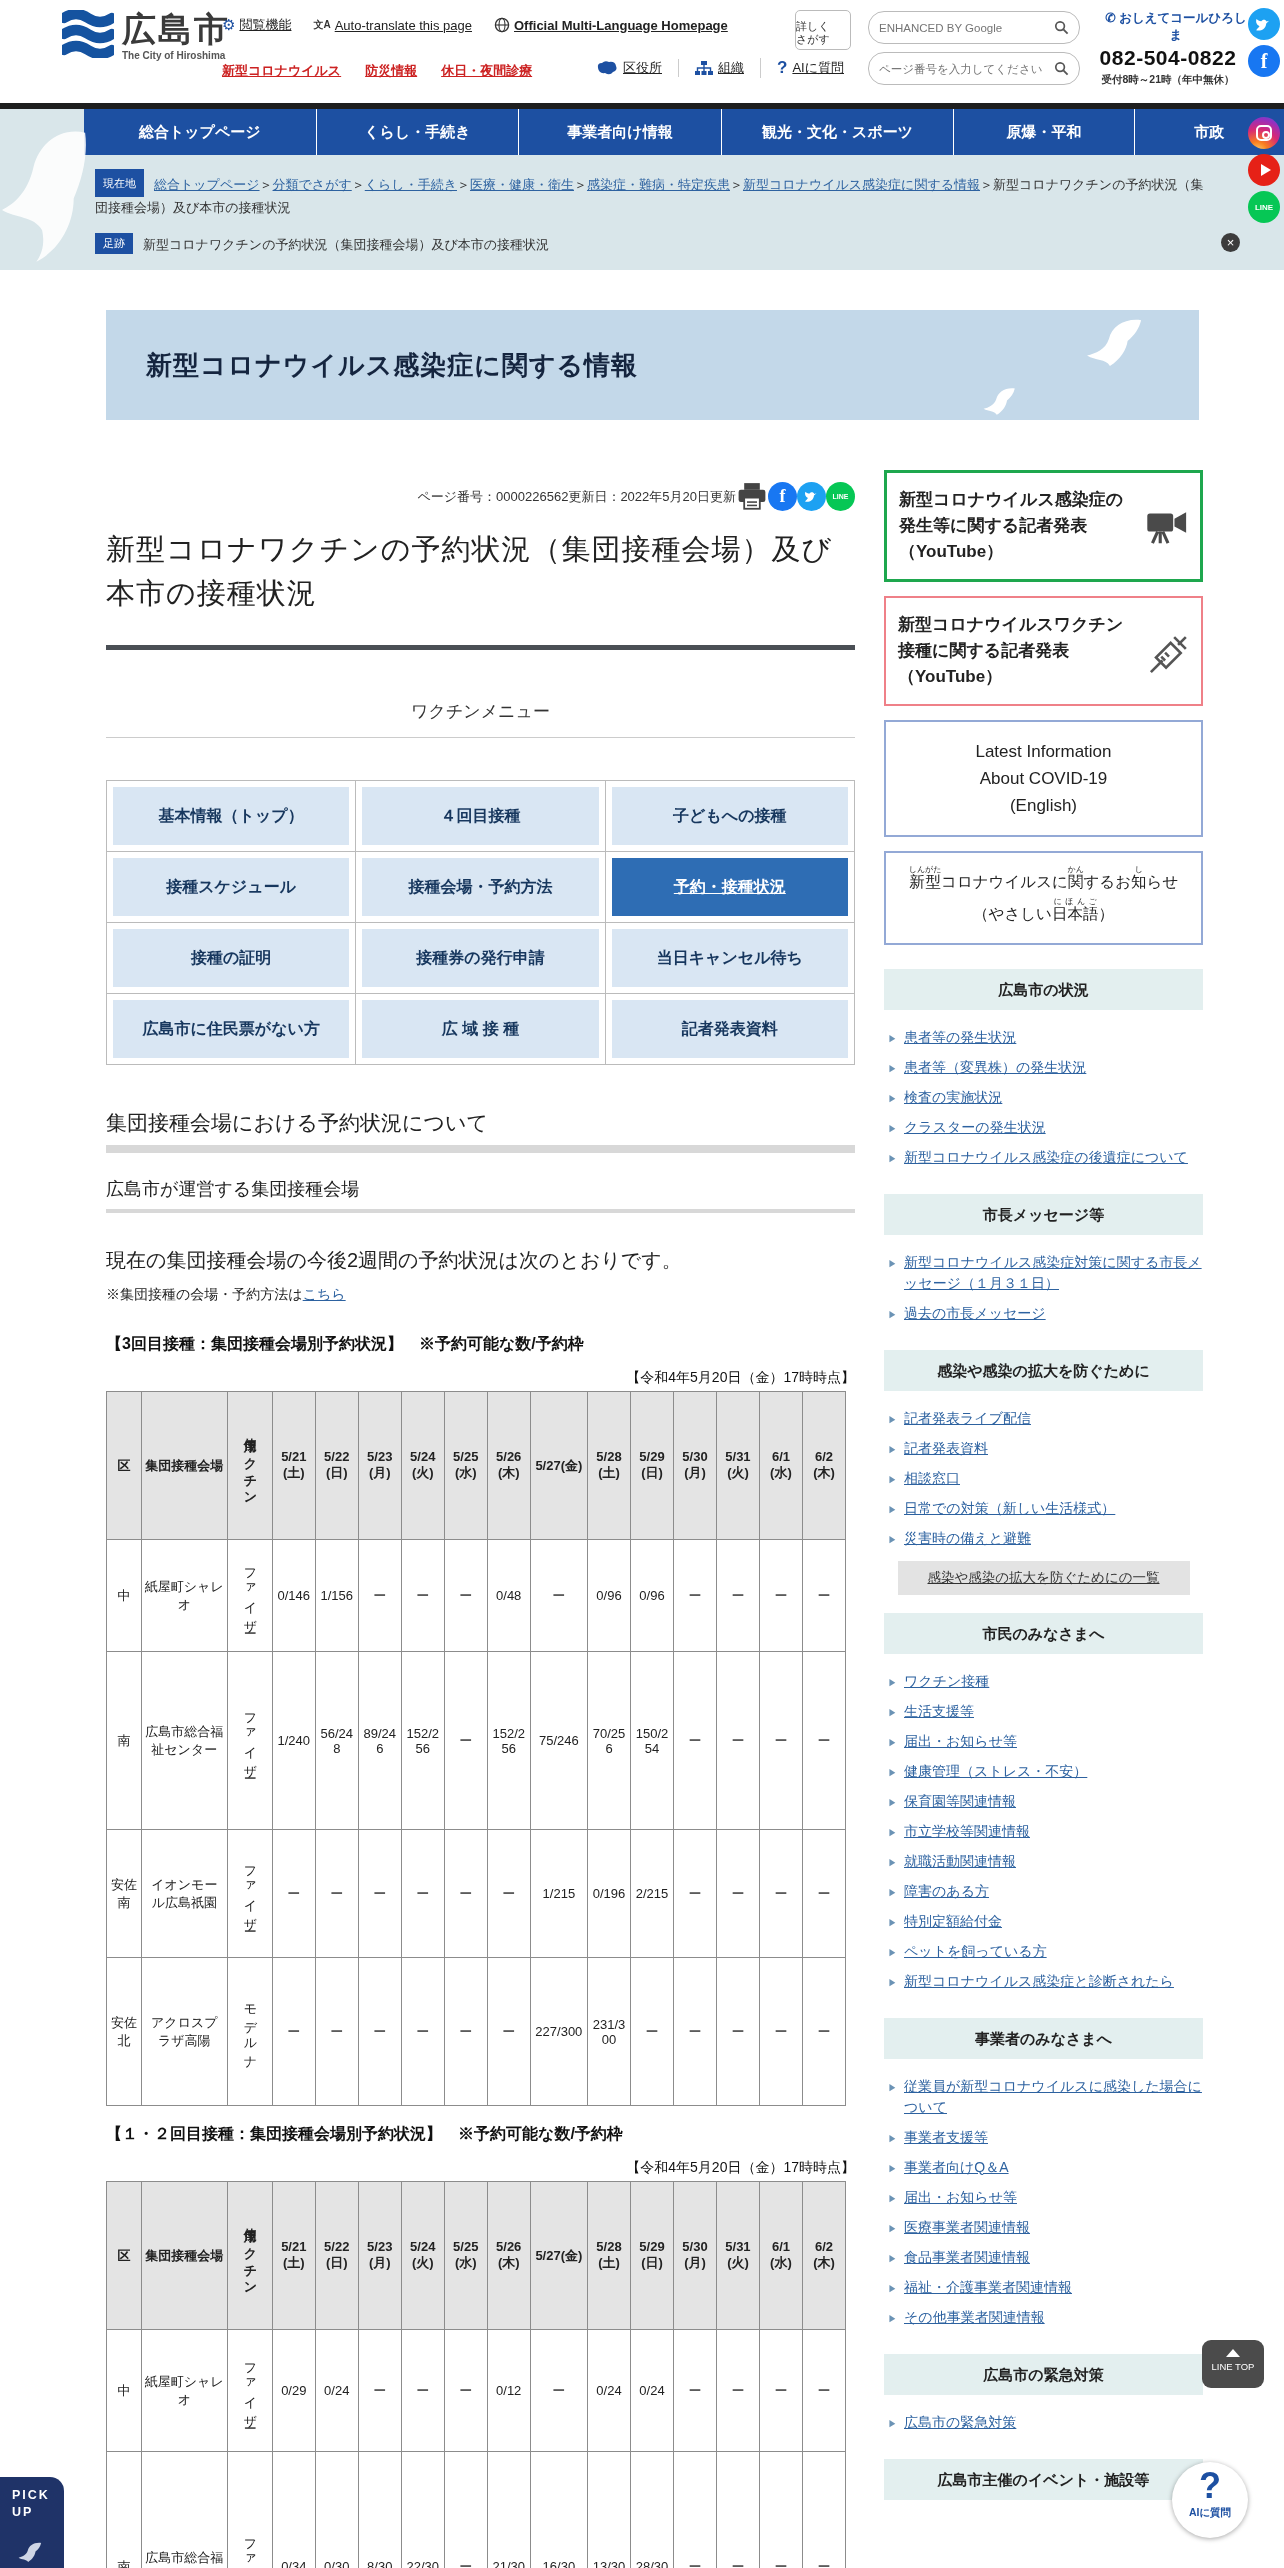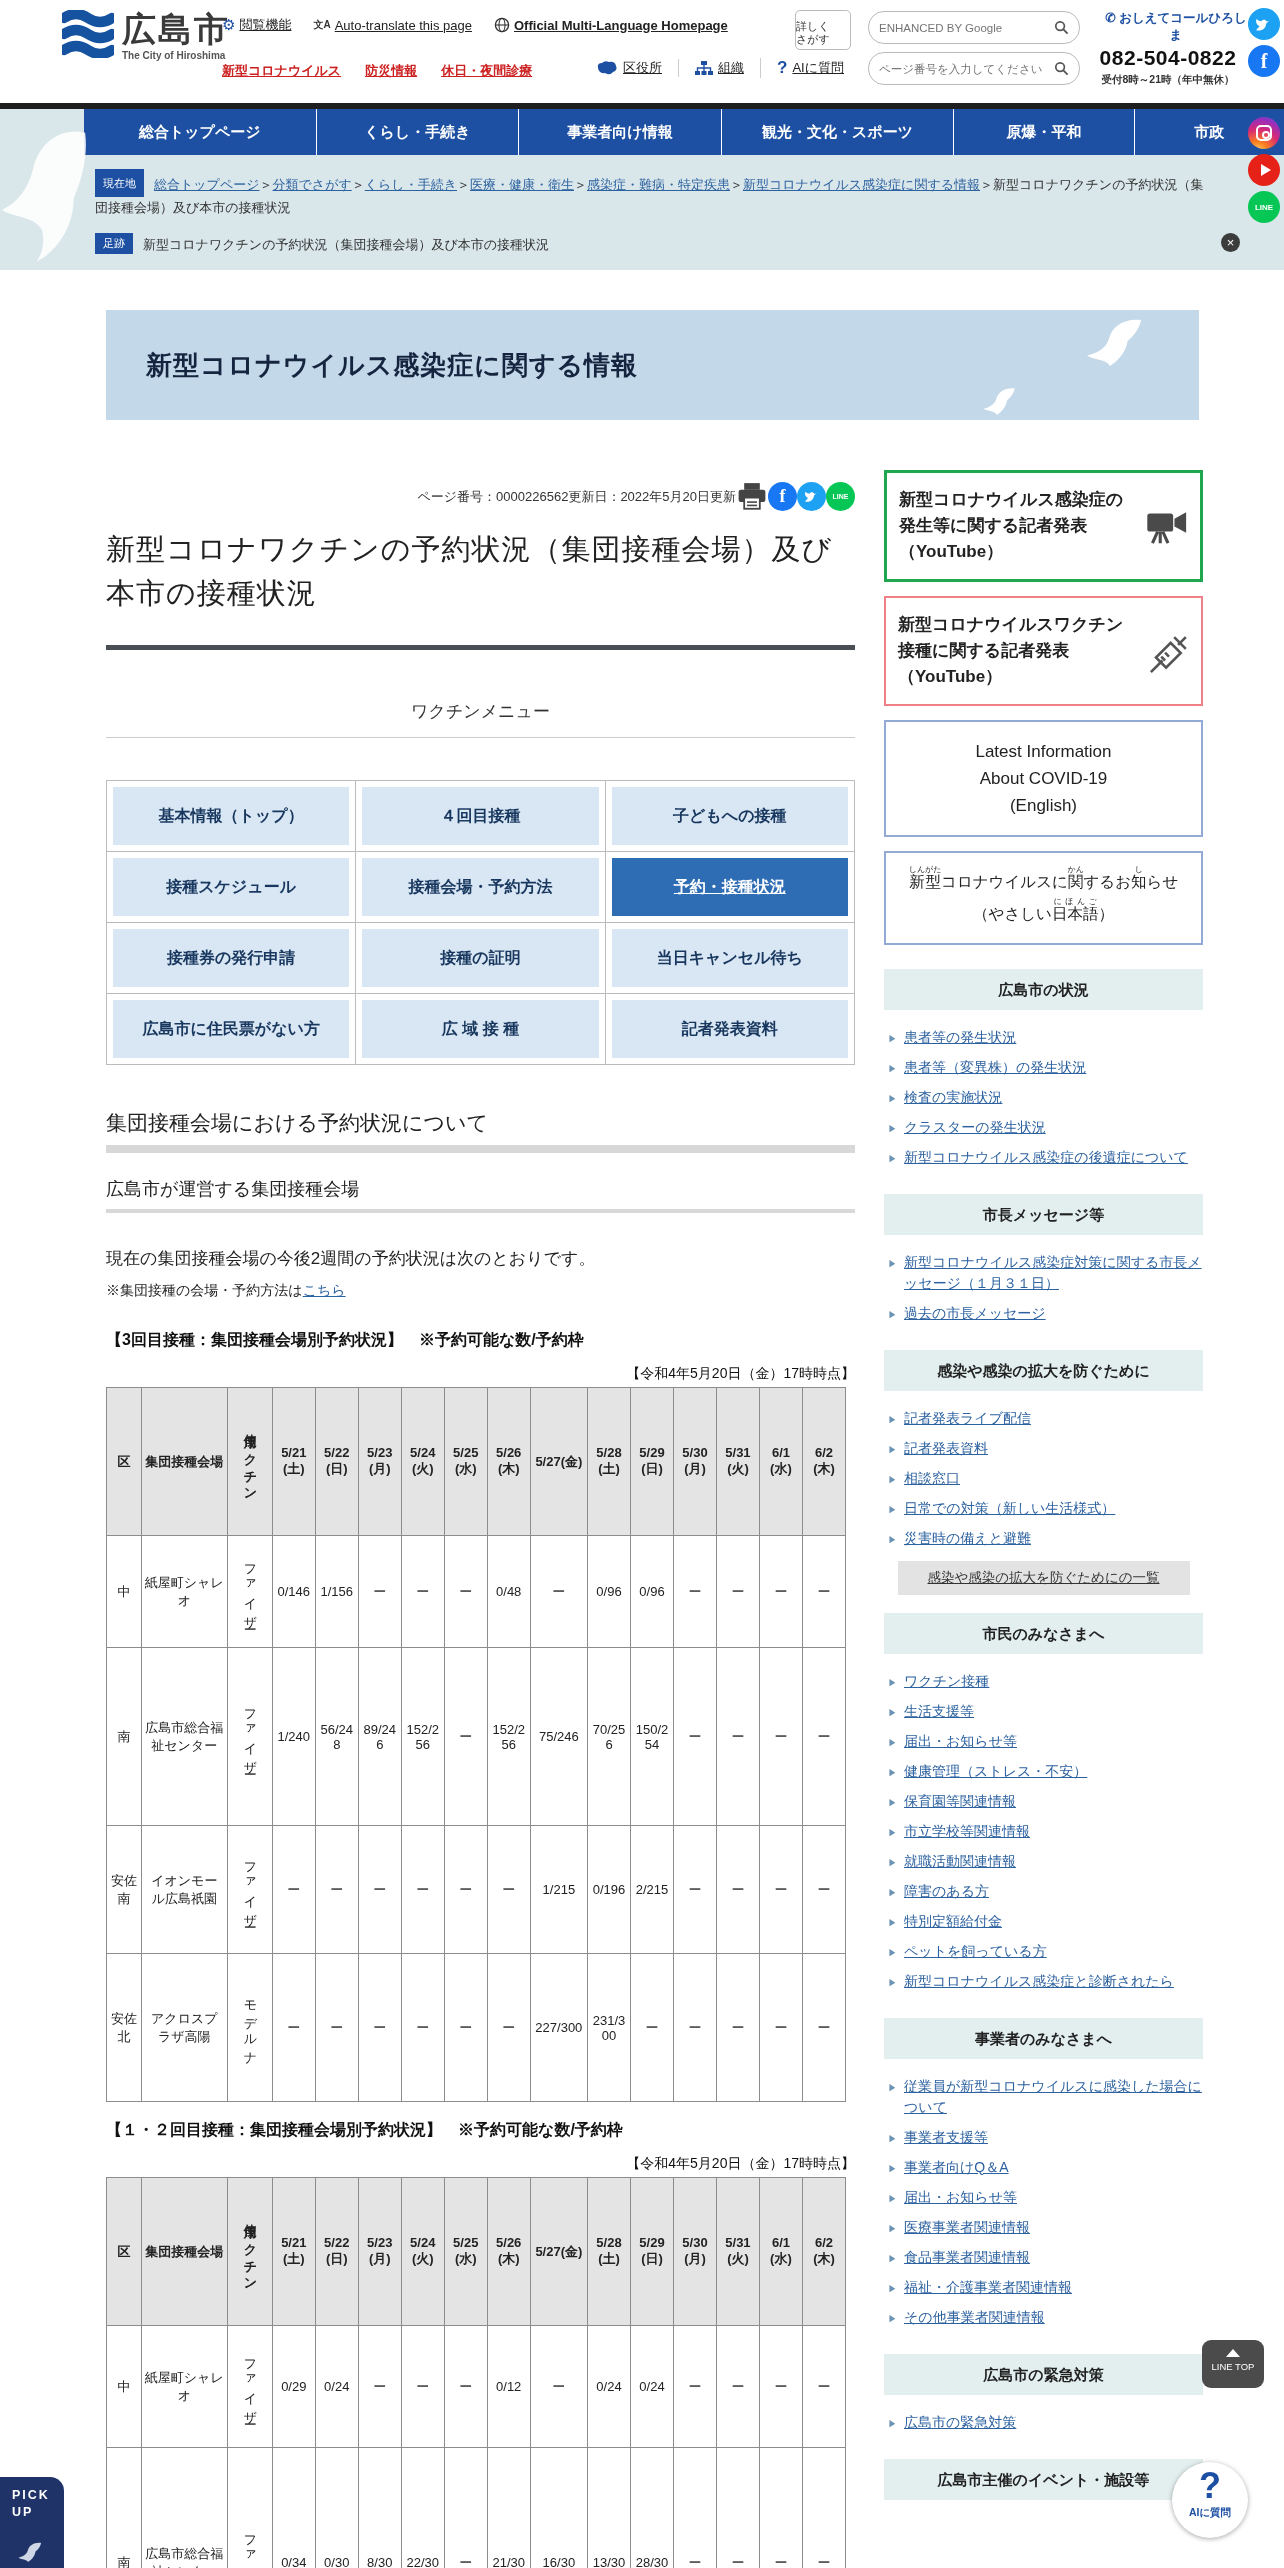--- a/index.html
+++ b/index.html
@@ -79,21 +79,21 @@
   .title-rule { margin-top:30px; height:5px; background:#4a4f55; }
   .menu-title { margin-top:50px; text-align:center; font-size:17px; color:#333; padding-bottom:14px; border-bottom:1px solid #ccc; }
   .menu-grid { margin-top:42px; display:grid; grid-template-columns:repeat(3,1fr); border:1px solid #bbb; border-right:none; border-bottom:none; }
   .menu-cell { border-right:1px solid #bbb; border-bottom:1px solid #bbb; padding:6px; height:71px; }
   .menu-btn { height:100%; background:#d9e6f3; color:#17375e; font-size:16px; font-weight:bold; display:flex; align-items:center; justify-content:center; cursor:pointer; }
   .menu-btn.active { background:#2e6db4; color:#fff; text-decoration:underline; }
   .sec-h1 { margin-top:44px; font-size:21px; font-weight:normal; color:#222; }
   .sec-bar1 { margin-top:8px; height:8px; background:#d8d8d8; }
   .sec-h2 { margin-top:24px; font-size:18px; font-weight:normal; color:#222; }
   .sec-bar2 { margin-top:8px; height:4px; background:#d8d8d8; }
-  .para { margin-top:34px; font-size:17px; color:#222; }
+  .para { margin-top:34px; font-size:20px; color:#222; }
   .note { margin-top:12px; font-size:14px; color:#222; }
   .tbl-title { margin-top:30px; font-size:16px; font-weight:bold; color:#111; }
   .tbl-ts { margin-top:14px; font-size:14px; color:#111; text-align:right; }
   table.res { margin-top:4px; border-collapse:collapse; table-layout:fixed; width:740px; }
   table.res th, table.res td { border:1px solid #8c8c8c; font-size:13px; color:#222; padding:4px 3px; text-align:center; word-break:break-all; vertical-align:middle; }
   table.res thead th { background:#e4e4e4; font-weight:bold; height:148px; }
   table.res col.c-ku { width:34px; } table.res col.c-venue { width:84px; } table.res col.c-vac { width:44px; }
   table.res col.c-d { width:42px; } table.res col.c-dw { width:56px; }
   .vert { writing-mode:vertical-rl; text-orientation:upright; display:inline-block; letter-spacing:2px; }
   td.venue { text-align:left; padding-left:6px; }
@@ -302,24 +302,24 @@
         <div class="menu-cell">
           <div class="menu-btn">接種スケジュール</div>
         </div>
         <div class="menu-cell">
           <div class="menu-btn">接種会場・予約方法</div>
         </div>
         <div class="menu-cell">
           <div class="menu-btn active">予約・接種状況</div>
         </div>
         <div class="menu-cell">
+          <div class="menu-btn">接種の証明</div>
+        </div>
+        <div class="menu-cell">
           <div class="menu-btn">接種券の発行申請</div>
-        </div>
-        <div class="menu-cell">
-          <div class="menu-btn">接種の証明</div>
         </div>
         <div class="menu-cell">
           <div class="menu-btn">当日キャンセル待ち</div>
         </div>
         <div class="menu-cell">
           <div class="menu-btn">広島市に住民票がない方</div>
         </div>
         <div class="menu-cell">
           <div class="menu-btn">広 域 接 種</div>
         </div>

